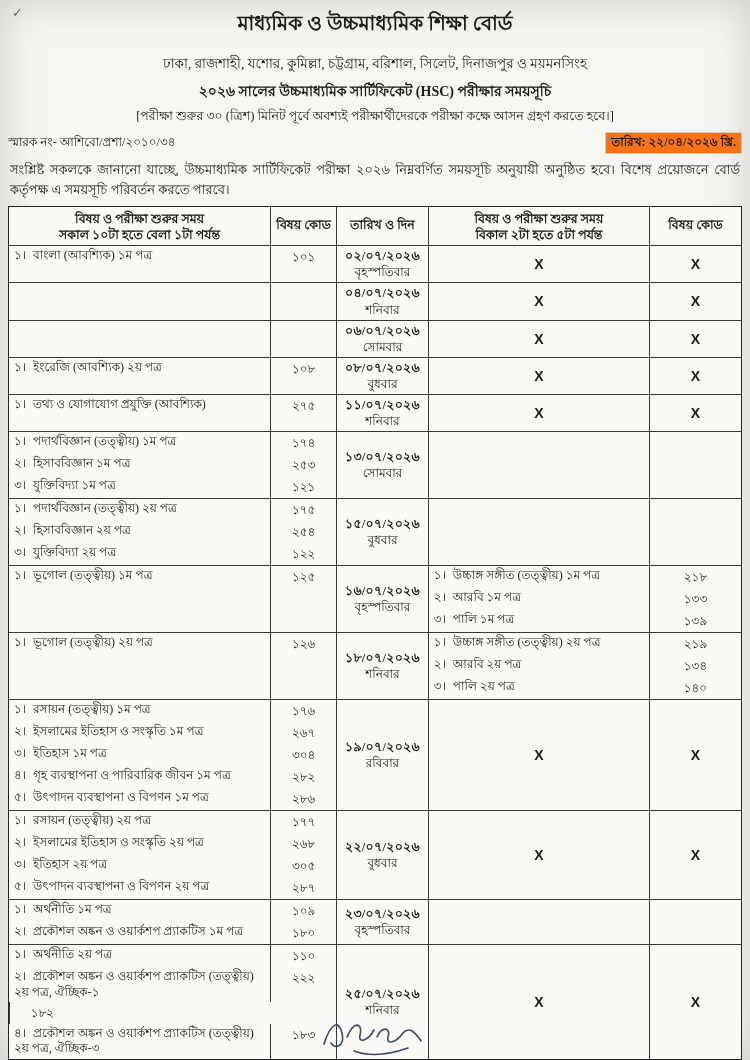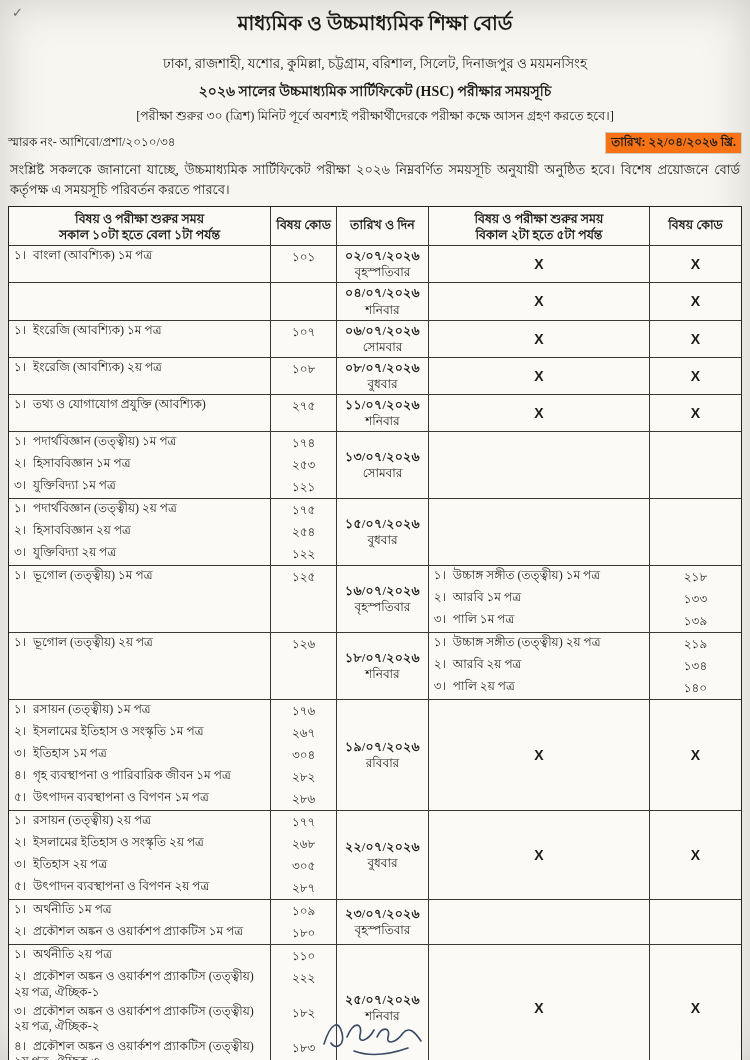--- a/index.html
+++ b/index.html
@@ -129,24 +129,20 @@
               <span class="xmark">X</span>
             </div>
             <div class="x-code">
               <span class="xmark">X</span>
             </div>
           </div>
         </div>
       </div>
       <div class="row">
         <div class="col morning">
-          <div class="entry">
-            <div class="etxt"><span class="sl">১।</span><span>ইংরেজি (আবশ্যিক) ১ম পত্র</span></div>
-            <div class="ecode">১০৭</div>
-          </div>
           <div class="fill">
             <div class="etxt"></div>
             <div class="ecode"></div>
           </div>
         </div>
         <div class="col date">
           <div class="dt">০৬/০৭/২০২৬</div>
           <div class="dy">সোমবার</div>
         </div>
         <div class="col afternoon">
@@ -450,21 +446,20 @@
         <div class="col morning">
           <div class="entry">
             <div class="etxt"><span class="sl">১।</span><span>অর্থনীতি ২য় পত্র</span></div>
             <div class="ecode">১১০</div>
           </div>
           <div class="entry">
             <div class="etxt"><span class="sl">২।</span><span>প্রকৌশল অঙ্কন ও ওয়ার্কশপ প্র্যাকটিস (তত্ত্বীয়) ২য় পত্র, ঐচ্ছিক-১</span></div>
             <div class="ecode">২২২</div>
           </div>
           <div class="entry">
-            <div class="etxt"><span class="sl">৩।</span><span>প্রকৌশল অঙ্কন ও ওয়ার্কশপ প্র্যাকটিস (তত্ত্বীয়) ২য় পত্র, ঐচ্ছিক-২</span></div>
             <div class="ecode">১৮২</div>
           </div>
           <div class="entry">
             <div class="etxt"><span class="sl">৪।</span><span>প্রকৌশল অঙ্কন ও ওয়ার্কশপ প্র্যাকটিস (তত্ত্বীয়) ২য় পত্র, ঐচ্ছিক-৩</span></div>
             <div class="ecode">১৮৩</div>
           </div>
           <div class="fill">
             <div class="etxt"></div>
             <div class="ecode"></div>
           </div>

